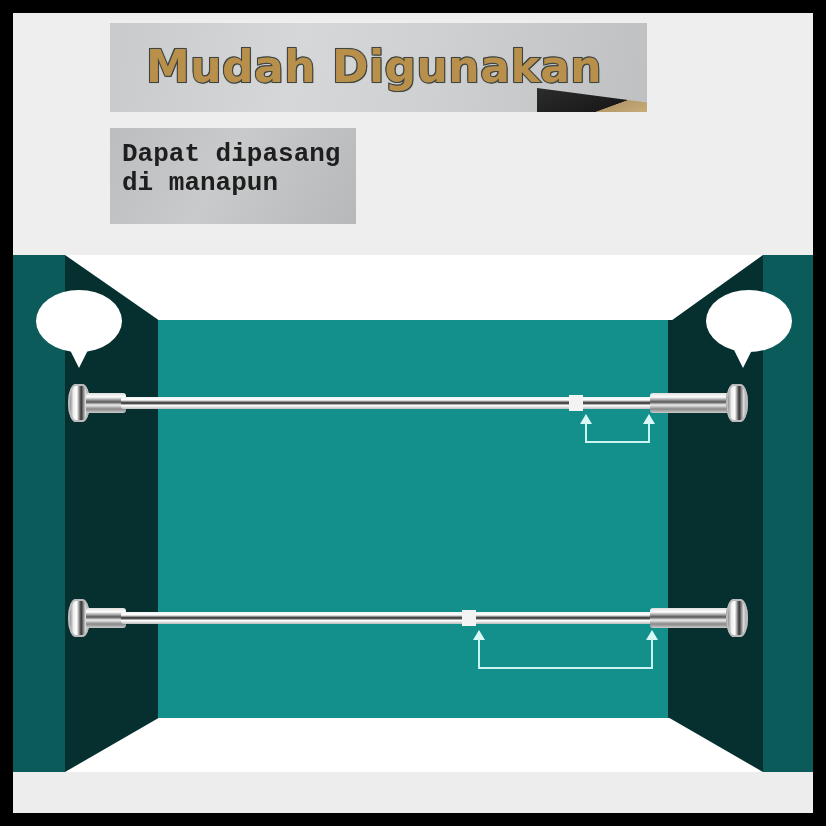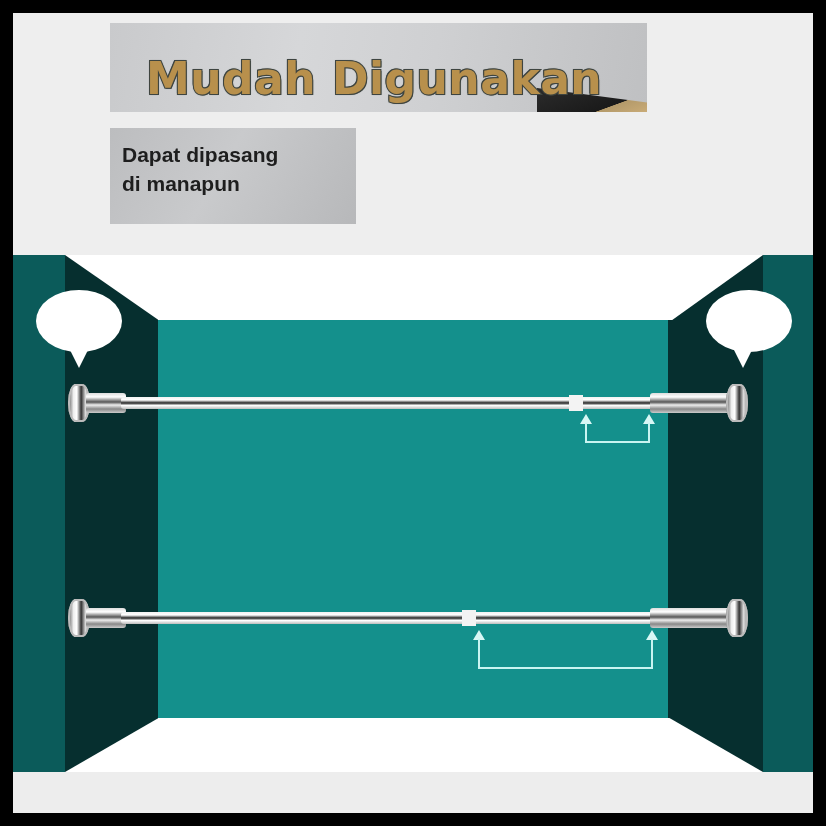--- a/index.html
+++ b/index.html
@@ -16,29 +16,28 @@
     clip-path:polygon(0 0,100% 60%,100% 100%,0 100%);
   }
   .title-text {
     position:absolute; left:36px; top:18px;
     font-family:"DejaVu Sans", sans-serif; font-weight:bold; font-size:44px; letter-spacing:0.5px;
     color:#b8904c;
     -webkit-text-stroke:2px #3f4540;
     paint-order:stroke fill;
     text-shadow: 0 0 2px #3f4540, 1px 1px 0 #3f4540, -1px -1px 0 #3f4540;
     white-space:nowrap;
-    margin-top:12px;
   }
   .subtitle-box {
     position:absolute; left:97px; top:115px; width:246px; height:96px;
     background:linear-gradient(120deg,#bcbdbf 0%,#c9cacc 45%,#b7b8ba 100%);
   }
   .subtitle-text {
     position:absolute; left:12px; top:12px;
-    font-family:Liberation Sans, sans-serif; font-weight:bold; font-size:21px; line-height:29px;
+    font-family:Liberation Mono, monospace; font-weight:bold; font-size:26px; line-height:29px;
     color:#1e1e1e; white-space:pre-line;
   }
   .scene { position:absolute; left:0; top:242px; width:800px; height:517px; background:#fff; }
   .outer-wall { position:absolute; top:0; height:517px; background:#0b5b5a; }
   .outer-left { left:0; width:52px; }
   .outer-right { right:0; width:50px; }
   .side-wall { position:absolute; top:0; height:517px; background:#062f2f; }
   .back-wall { position:absolute; left:145px; top:65px; width:510px; height:398px; background:#14908c; }
   .ceiling { position:absolute; left:52px; top:0; width:698px; height:65px; background:#fff; clip-path:polygon(0 0,100% 0,87% 100%,13.4% 100%); }
   .floor { position:absolute; left:52px; top:463px; width:698px; height:54px; background:#fff; clip-path:polygon(13.4% 0,86.6% 0,100% 100%,0 100%); }

